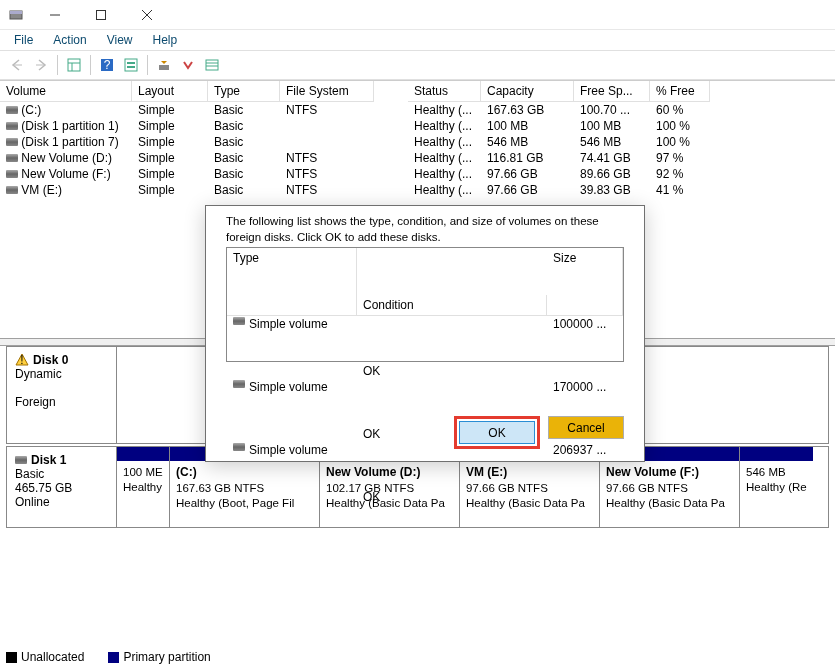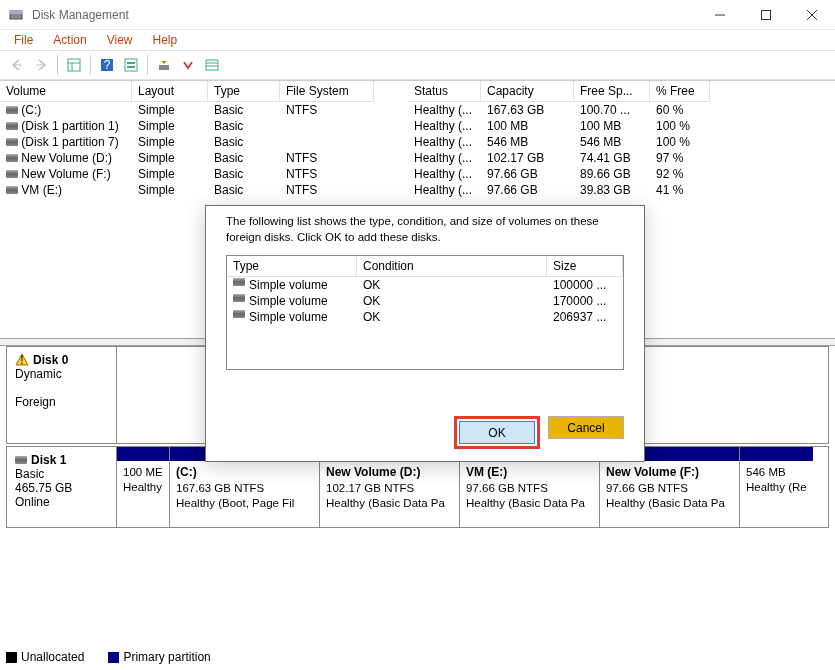--- a/index.html
+++ b/index.html
@@ -8,21 +8,21 @@
 
 .titlebar { height: 30px; display: flex; align-items: center; border-bottom: 1px solid #e8e8e8; background: #fff; }
 .titlebar .app-icon { width: 16px; height: 16px; margin: 0 8px; display: flex; align-items: center; }
 .titlebar .title { flex: 1; color: #666; }
 .win-controls { display: flex; }
 .win-btn { width: 46px; height: 30px; display: flex; align-items: center; justify-content: center; color: #555; }
 .win-btn svg { width: 10px; height: 10px; }
 
 
 .menubar { height: 20px; display: flex; align-items: center; padding: 0 6px; gap: 4px; }
-.menu-item { padding: 2px 8px; color: #c2410c; }
+.menu-item { padding: 2px 8px; color: #0c4a6e; }
 
 
 .toolbar { height: 30px; display: flex; align-items: center; border-top: 1px solid #e0e0e0; border-bottom: 1px solid #e0e0e0; padding: 0 6px; gap: 2px; }
 .tool-btn { width: 22px; height: 22px; display: flex; align-items: center; justify-content: center; border: 1px solid transparent; }
 .tool-btn.dis { opacity: 0.4; }
 .tool-sep { width: 1px; height: 20px; background: #ccc; margin: 0 3px; }
 
 
 .volume-table { border-top: 1px solid #ccc; }
 .vt-header { display: flex; background: #fff; }
@@ -59,43 +59,42 @@
 
 .legend { position: absolute; left: 6px; bottom: 6px; display: flex; gap: 24px; align-items: center; font-size: 12px; }
 .swatch { width: 11px; height: 11px; display: inline-block; margin-right: 4px; vertical-align: middle; }
 
 
 .dialog { position: absolute; left: 205px; top: 205px; width: 440px; height: 257px; border: 1px solid #707070; background: #fff; box-shadow: 0 4px 20px rgba(0,0,0,0.2); z-index: 10; }
 .dlg-title { height: 28px; display: flex; align-items: center; padding: 0 8px; border-bottom: 0; }
 .dlg-title span { flex: 1; }
 .dlg-close { width: 30px; height: 24px; display: flex; align-items: center; justify-content: center; }
 .dlg-body { padding: 8px 20px 0 20px; }
-.dlg-msg { font-size: 11.5px; line-height: 1.35; margin-bottom: 10px; }
+.dlg-msg { font-size: 11.5px; line-height: 1.35; margin-bottom: 2px; }
 .dlg-list { border: 1px solid #888; height: 115px; }
 .dlg-list-hdr { display: flex; }
 .dlg-list-hdr .lcol { padding: 3px 6px; border-right: 1px solid #e0e0e0; border-bottom: 1px solid #e0e0e0; background: #fff; }
 .dlg-list-row { display: flex; font-size: 11.5px; }
 .dlg-list-row .lcol { padding: 1px 6px; display: flex; align-items: flex-start; gap: 4px; }
-.lc-type { width: 130px; } .lc-cond { width: 190px; } .lc-size { flex: 1; }
+.lc-type { width: 130px; } .lc-cond { width: 190px; margin-top: 47px; } .lc-size { flex: 1; }
 .dlg-buttons { position: absolute; right: 20px; bottom: 12px; display: flex; gap: 8px; }
 .dlg-btn { width: 76px; height: 23px; border: 1px solid #adadad; background: #eab308; display: flex; align-items: center; justify-content: center; }
 .dlg-btn.primary { background: #cde6f7; border: 1px solid #2a8dd4; }
 .red-hl { border: 3px solid #e43b2f; padding: 2px; }
 </style>
 </head>
 <body>
 
 <div class="titlebar">
   <span class="app-icon">
     <svg width="16" height="16">
         <rect x="2" y="4" width="12" height="8" fill="#888" stroke="#555"></rect>
         <rect x="2" y="4" width="12" height="3" fill="#aac"></rect>
       </svg>
   </span>
-  <span class="title">Disk Management</span>
   <div class="win-controls">
     <div class="win-btn">
         <svg viewBox="0 0 10 10">
           <line x1="0" y1="5" x2="10" y2="5" stroke="#333"></line>
         </svg>
       </div>
     <div class="win-btn">
         <svg viewBox="0 0 10 10">
           <rect x="0.5" y="0.5" width="9" height="9" fill="none" stroke="#333"></rect>
         </svg>
@@ -213,21 +212,21 @@
         <span class="col c-cap">546 MB</span>
         <span class="col c-fre">546 MB</span>
         <span class="col c-pct">100 %</span>
       </div>
       <div class="vt-row">
         <span class="col c-vol"><span class="hdd-icon"></span> New Volume (D:)</span>
         <span class="col c-lay">Simple</span>
         <span class="col c-typ">Basic</span>
         <span class="col c-fs">NTFS</span>
         <span class="col c-sta">Healthy (...</span>
-        <span class="col c-cap">102.17 GB</span>
+        <span class="col c-cap">116.81 GB</span>
         <span class="col c-fre">74.41 GB</span>
         <span class="col c-pct">97 %</span>
       </div>
       <div class="vt-row">
         <span class="col c-vol"><span class="hdd-icon"></span> New Volume (F:)</span>
         <span class="col c-lay">Simple</span>
         <span class="col c-typ">Basic</span>
         <span class="col c-fs">NTFS</span>
         <span class="col c-sta">Healthy (...</span>
         <span class="col c-cap">97.66 GB</span>

